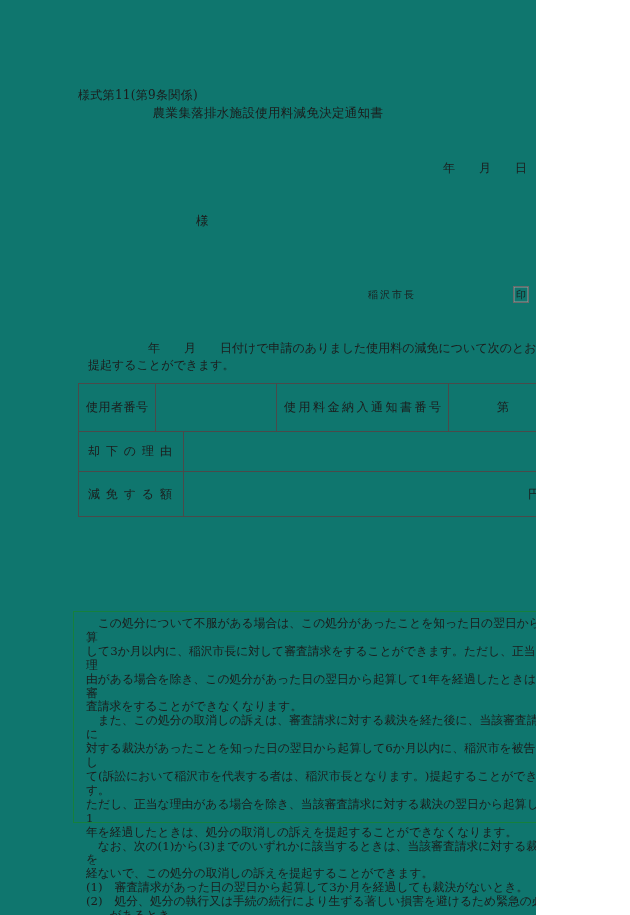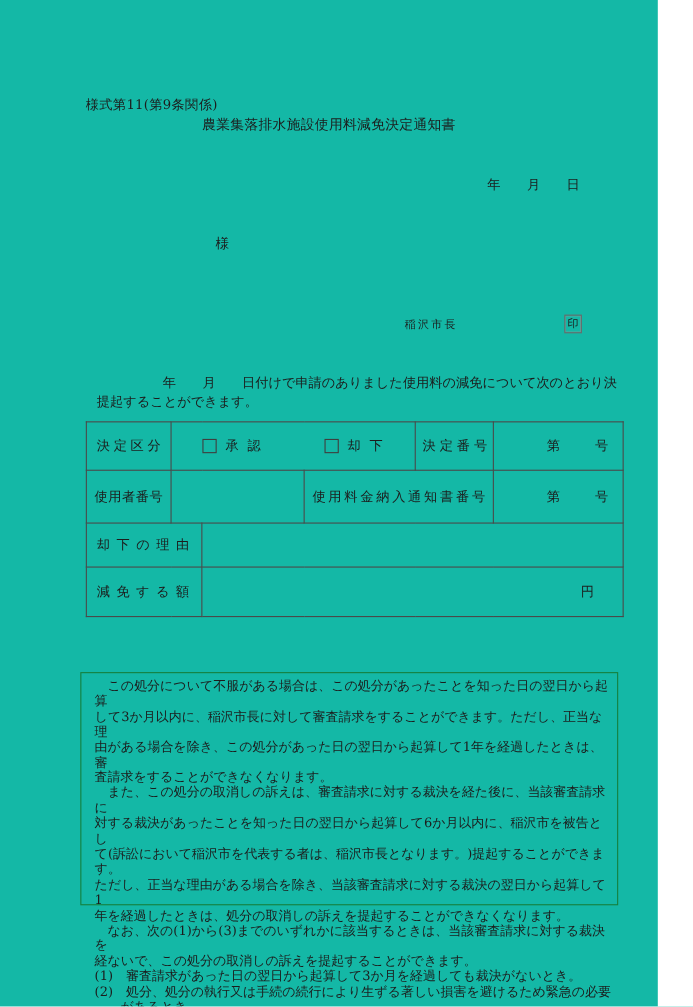--- a/index.html
+++ b/index.html
@@ -1,21 +1,21 @@
 <!DOCTYPE html>
 <html lang="ja"><head>
 <meta charset="utf-8">
 <style>
   html, body { margin: 0; padding: 0; background: #ffffff; }
   .paper {
     position: relative;
-    width: 598px;
+    width: 536px;
     height: 915px;
     margin: 0;
-    background: #14b8a6;
+    background: #0f766e;
     font-family: "DejaVu Serif", "Liberation Serif", serif;
     color: #1c1c1c;
     overflow: hidden;
   }
   .abs { position: absolute; }
 
   .form-number { left: 78px; top: 87px; font-size: 12px; letter-spacing: 0.3px; }
   .doc-title { left: 0; top: 105px; width: 100%; text-align: center; font-size: 12.5px; letter-spacing: 0.3px; }
   .date-line { left: 443px; top: 160px; font-size: 12px; white-space: pre; }
   .addressee { left: 196px; top: 213px; font-size: 12.5px; }
@@ -94,42 +94,20 @@
   <table class="decision">
     <colgroup>
       <col style="width:77px">
         <col style="width:28px">
         <col style="width:93px">
       <col style="width:101px">
         <col style="width:71px">
         <col style="width:118px">
     </colgroup>
     <tbody>
-        <tr style="height:44px">
-      <td class="jlabel pad-a">決定区分</td>
-      <td colspan="3">
-        <div class="chk-cell-inner">
-          <span class="chk-group">
-            <span class="checkbox"></span>
-            <span class="lbl">承認</span>
-          </span>
-          <span class="chk-group">
-            <span class="checkbox"></span>
-            <span class="lbl">却下</span>
-          </span>
-        </div>
-      </td>
-      <td class="jlabel pad-c">決定番号</td>
-      <td>
-        <div class="no-cell-inner">
-          <span>第</span>
-          <span>号</span>
-        </div>
-      </td>
-    </tr>
     <tr style="height:48px">
       <td class="jlabel pad-b">使用者番号</td>
       <td colspan="2"></td>
       <td colspan="2" class="jlabel pad-b">使用料金納入通知書番号</td>
       <td>
         <div class="no-cell-inner">
           <span>第</span>
           <span>号</span>
         </div>
       </td>

